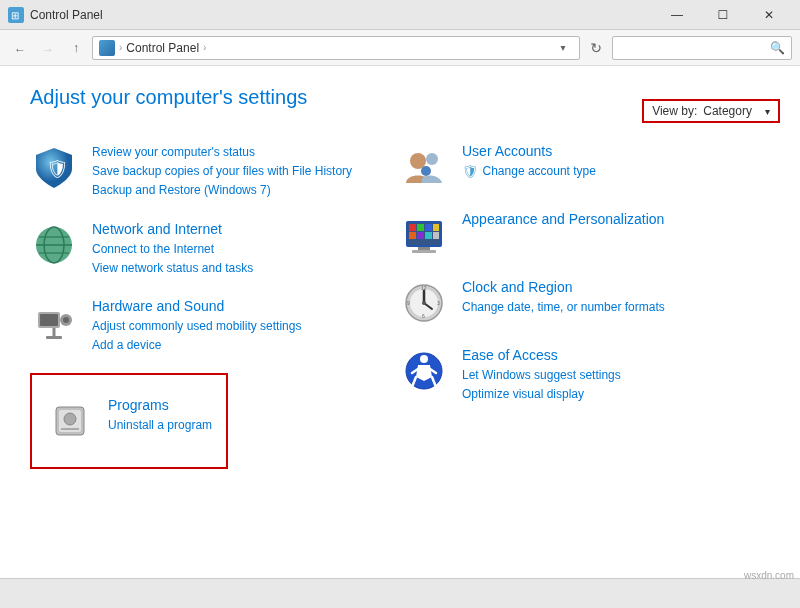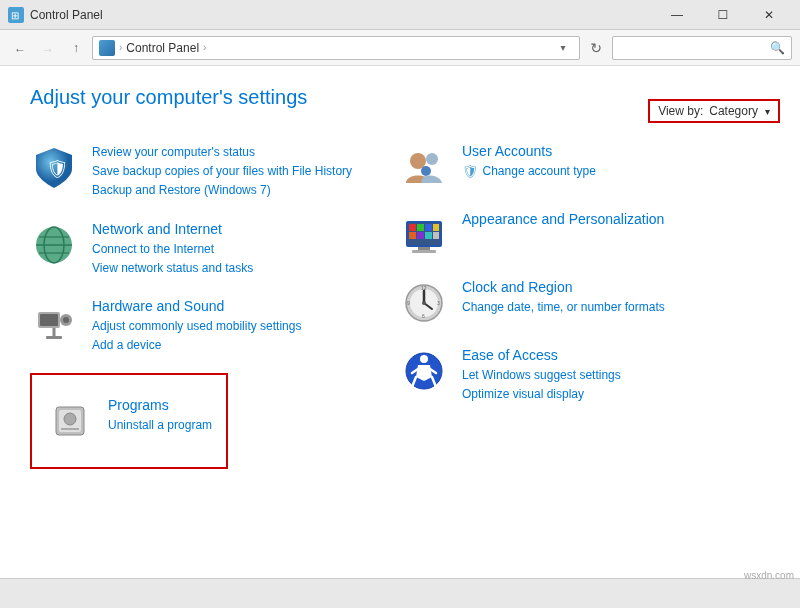--- a/index.html
+++ b/index.html
@@ -218,21 +218,21 @@
   <div class="search-box">
     <span class="search-icon-wrap">🔍</span>
   </div>
 </div>
 
 <div style="position: relative;">
 
   <div class="viewby-wrapper">
     <div style="position: absolute; top: 8px; right: 20px; display: flex; align-items: flex-end; border: 2px solid #cc0000; padding: 3px 8px; background: white; z-index: 10; margin-top: 25px;">
       <span style="font-size:12px;color:#333;margin-right:6px;">View by:</span>
-      <span style="font-size:12px;color:#333;cursor:pointer;display:flex;align-items:center;gap:7px;">
+      <span style="font-size:12px;color:#333;cursor:pointer;display:flex;align-items:center;gap:13px;">
         <span>Category</span>
         <span style="font-size:10px;">▾</span>
       </span>
     </div>
   </div>
 
   <div class="main">
     <div class="page-heading">Adjust your computer's settings</div>
 
     <div class="categories-grid">

